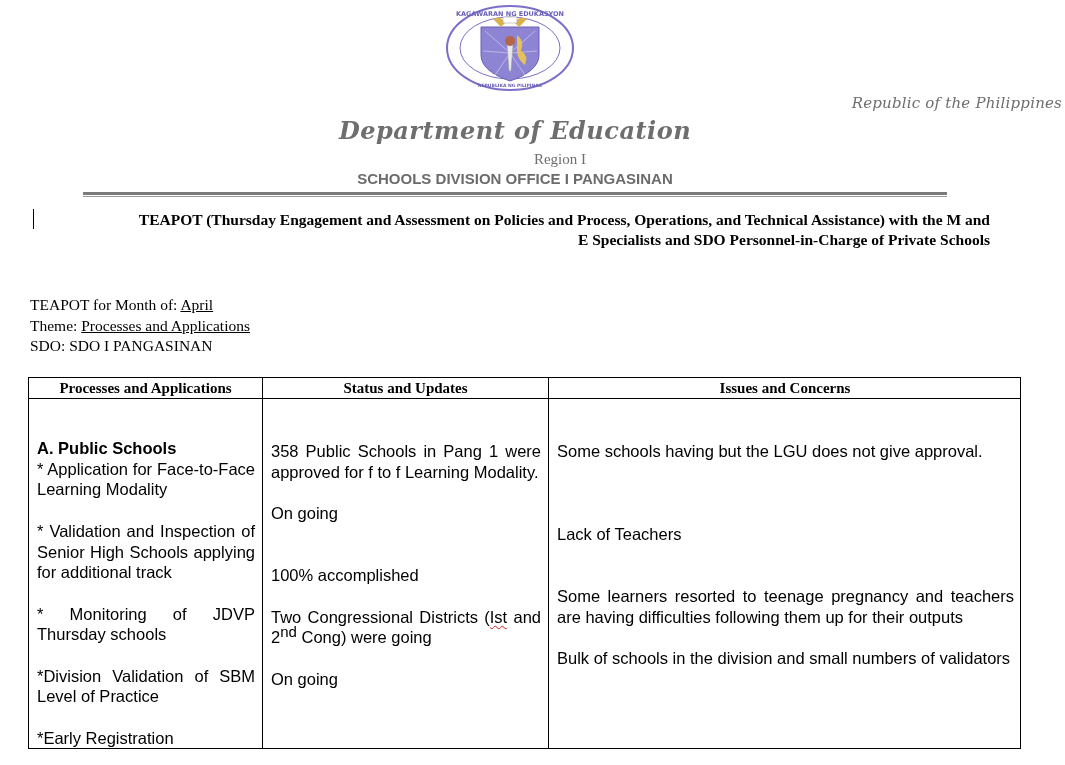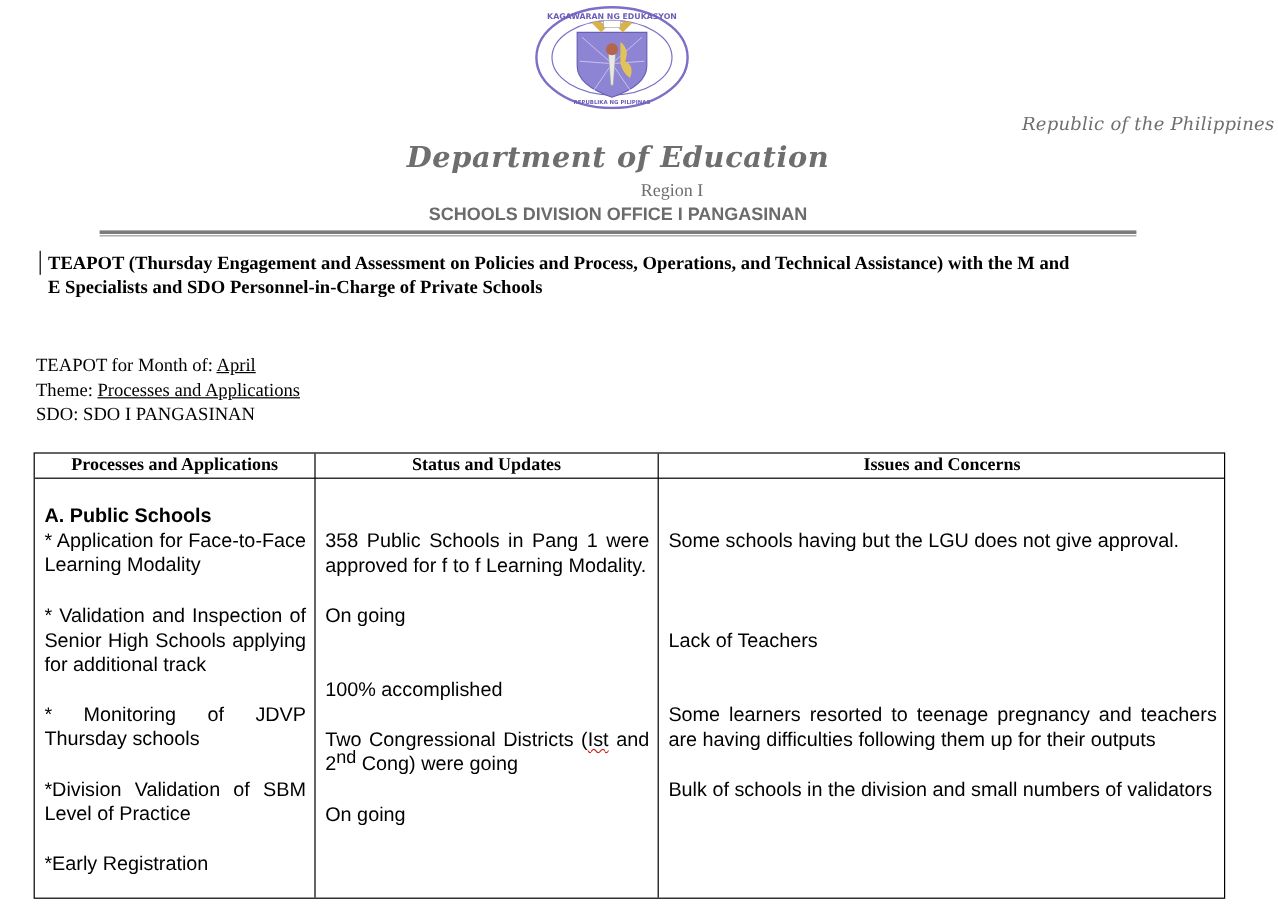--- a/index.html
+++ b/index.html
@@ -14,21 +14,21 @@
   .region { position: absolute; left: 0; width: 1030px; top: 151px; text-align: center;
     font-family: Liberation Serif, serif; font-size: 15px; color: #6e6e6e; margin-left: 45px; }
   .sdo-name { position: absolute; left: 0; width: 1030px; top: 170px; text-align: center;
     font-family: "Liberation Sans", sans-serif; font-size: 15px; font-weight: bold; color: #6b6b6b; }
   .rule { position: absolute; left: 83px; width: 864px; top: 192px; height: 6px; }
   .rule .r1 { position: absolute; left: 0; right: 0; top: 0; height: 3px; background: #7b7b7b; }
   .rule .r2 { position: absolute; left: 0; right: 0; top: 4px; height: 1px; background: #9a9a9a; }
 
   .cursor { position: absolute; left: 33px; top: 209px; width: 1px; height: 20px; background: #000; }
 
-  .doc-title { position: absolute; left: 40px; width: 950px; top: 210px; text-align: left;
+  .doc-title { position: absolute; left: 40px; width: 950px; top: 210px; text-align: right;
     font-family: "Liberation Serif", serif; font-size: 15.5px; font-weight: bold; line-height: 20px; }
 
   .meta { position: absolute; left: 30px; top: 295px; font-family: "Liberation Serif", serif; font-size: 15.5px; line-height: 20.5px; }
   .meta u { text-decoration: underline; margin-top: 36px; }
 
   
   .tbl { position: absolute; left: 28px; top: 377px; width: 993px; height: 372px;
     border: 1px solid #000; box-sizing: border-box; }
   .vline { position: absolute; top: 0; bottom: 0; width: 1px; background: #000; }
   .hline { position: absolute; left: 0; right: 0; top: 20px; height: 1px; background: #000; }
@@ -88,21 +88,21 @@
 
 <div class="tbl">
   <div class="vline" style="left:233px"></div>
   <div class="vline" style="left:519px"></div>
   <div class="hline"></div>
 
   <div class="th" style="left:0;width:233px">Processes  and Applications</div>
   <div class="th" style="left:234px;width:285px">Status and Updates</div>
   <div class="th" style="left:520px;width:472px">Issues and Concerns</div>
 
-  <div class="cell" style="left:8px;width:218px;top:42px">
+  <div class="cell" style="left:8px;width:218px;top:60px">
     <div class="sec-head">A. Public Schools</div>
     <div>* Application for Face-to-Face Learning Modality</div>
     <div style="height:20.7px"></div>
     <div>* Validation and Inspection of Senior High Schools applying for additional track</div>
     <div style="height:20.7px"></div>
     <div>*  Monitoring of JDVP Thursday schools</div>
     <div style="height:20.7px"></div>
     <div>*Division Validation of SBM Level of Practice</div>
     <div style="height:20.7px"></div>
     <div>*Early Registration</div>

